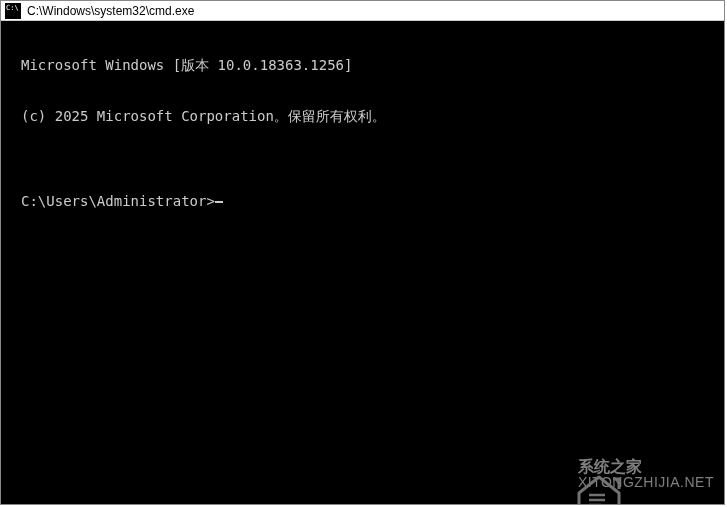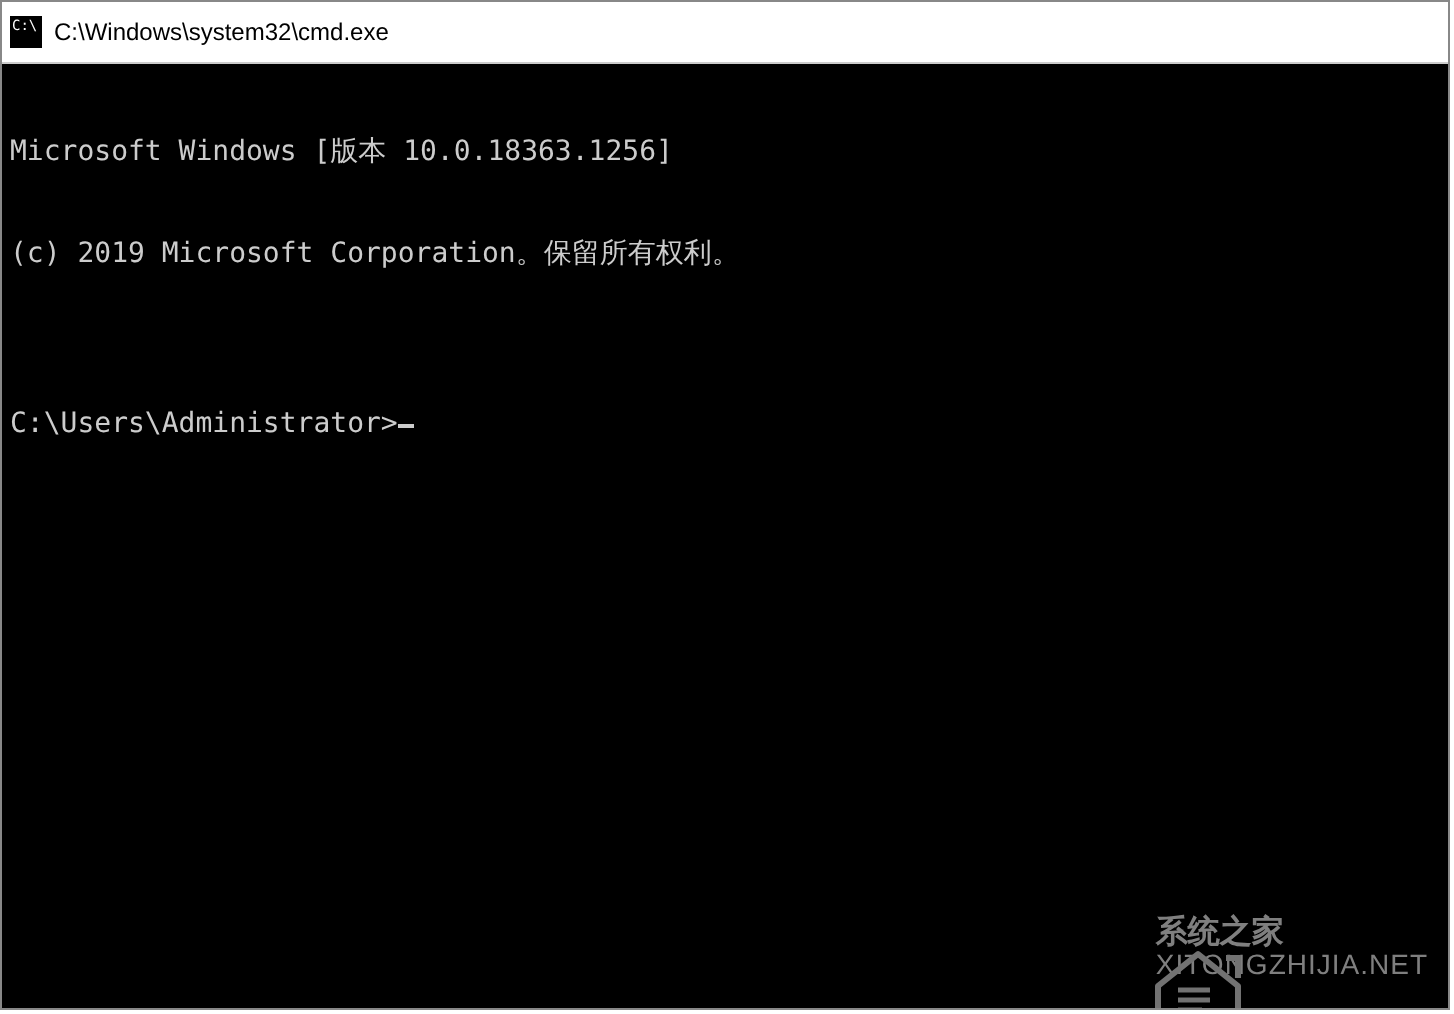--- a/index.html
+++ b/index.html
@@ -17,21 +17,21 @@
     }
     .window {
       width: 725px;
       height: 505px;
       border: 1px solid #888;
       display: flex;
       flex-direction: column;
       position: relative;
     }
     .titlebar {
-      height: 31px;
+      height: 20px;
       background: #fff;
       display: flex;
       align-items: center;
       padding: 0 4px;
       border-bottom: 1px solid #ccc;
     }
     .titlebar-icon {
       width: 16px;
       height: 16px;
       background: #000;
@@ -54,21 +54,21 @@
       font-size: 12px;
       color: #000;
     }
     .terminal {
       flex: 1;
       background: #000;
       color: #ccc;
       font-family: "NSimSun", "SimSun", "Consolas", monospace;
       font-size: 14px;
       line-height: 17px;
-      padding: 2px 4px;
+      padding: 2px 20px;
       white-space: pre;
       overflow: hidden;
       position: relative;
     }
     .terminal-line {
       display: block;
     }
     .prompt-line {
       display: flex;
       align-items: center;
@@ -117,21 +117,21 @@
 </head>
 <body>
 
 <div class="window">
   <div class="titlebar">
     <div class="titlebar-icon"></div>
     <span class="titlebar-text">C:\Windows\system32\cmd.exe</span>
   </div>
   <div class="terminal">
     <span class="terminal-line">Microsoft Windows [版本 10.0.18363.1256]</span>
-    <span class="terminal-line">(c) 2019 Microsoft Corporation。保留所有权利。</span>
+    <span class="terminal-line">(c) 2025 Microsoft Corporation。保留所有权利。</span>
     <span class="terminal-line"></span>
     <span class="prompt-line"><span>C:\Users\Administrator&gt;</span><span class="cursor"></span></span>
 
     <div class="watermark">
       <div class="watermark-logo">
         <svg width="48" height="40" viewBox="0 0 48 40">
           <path d="M 4 22 L 24 6 L 44 22 L 44 38 L 4 38 Z" fill="none" stroke="#999" stroke-width="3" stroke-linejoin="round"></path>
           <line x1="14" y1="24" x2="30" y2="24" stroke="#999" stroke-width="2.5"></line>
           <line x1="14" y1="29" x2="30" y2="29" stroke="#999" stroke-width="2.5"></line>
           <line x1="14" y1="34" x2="26" y2="34" stroke="#999" stroke-width="2.5"></line>

